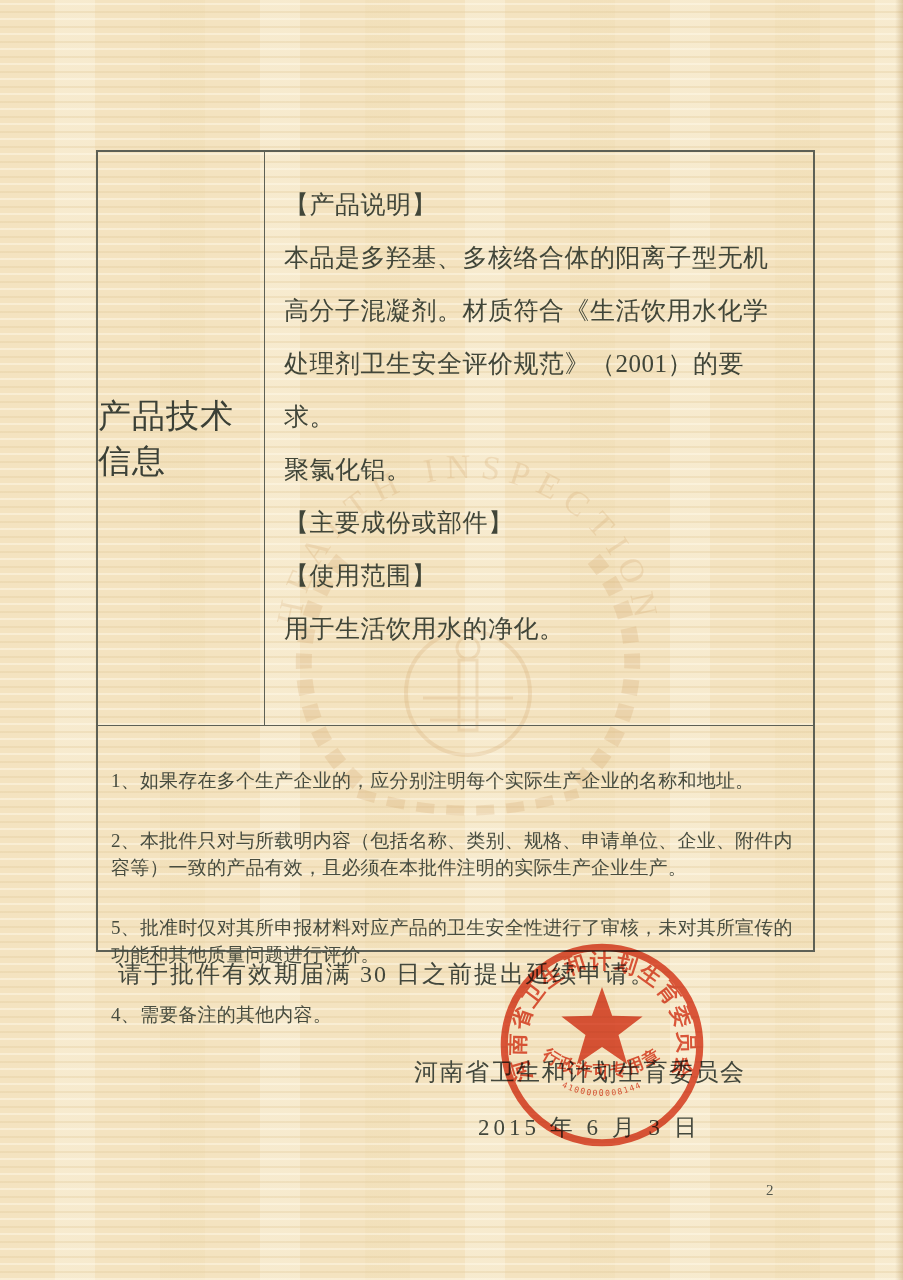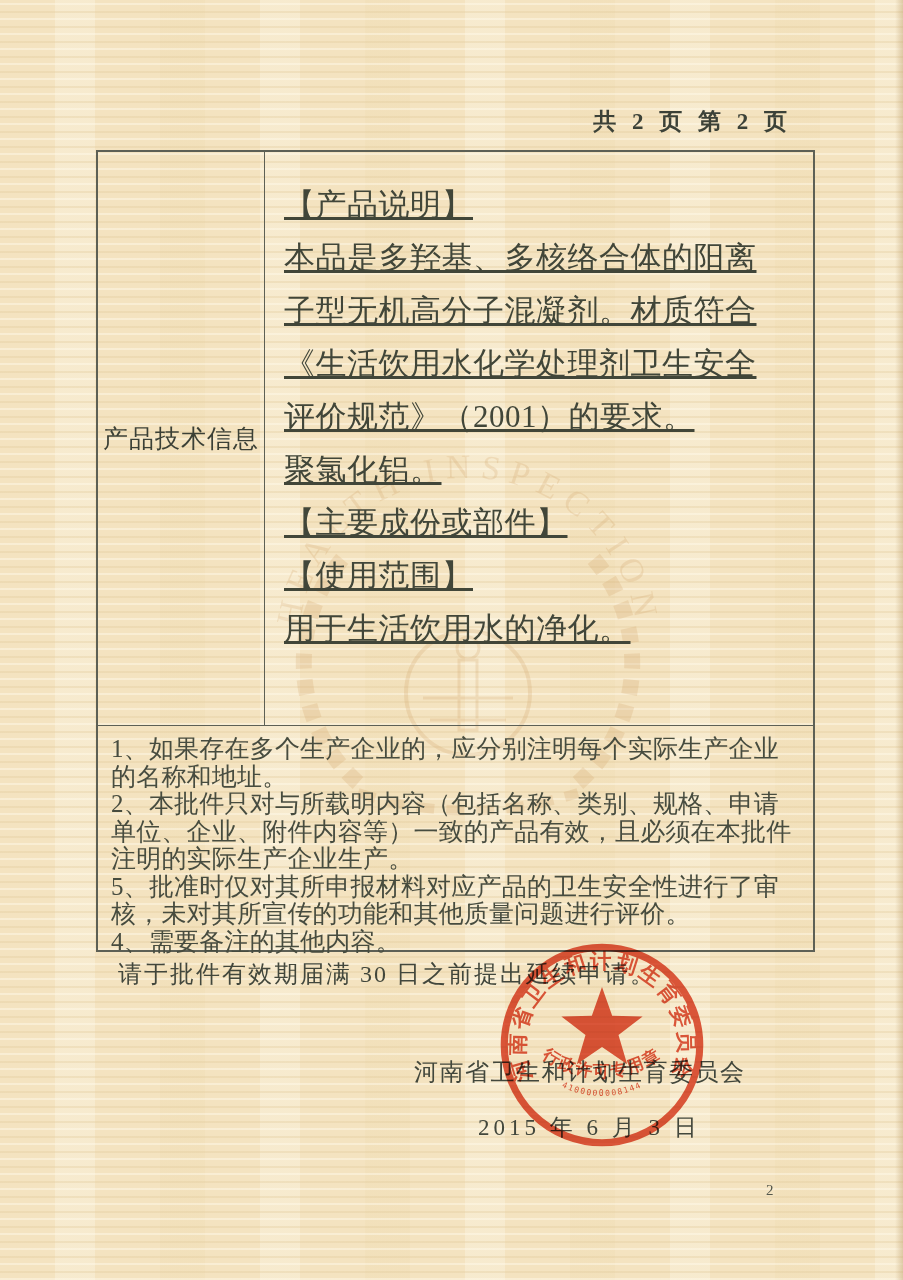--- a/index.html
+++ b/index.html
@@ -38,27 +38,27 @@
     box-sizing:border-box;
     background:rgba(255,255,255,0.0);
   }
   .row{display:flex;}
   .row1{height:573px;border-bottom:1.6px solid #5d6055;}
   .row2{height:224px;}
   .label-cell{
     width:166px;flex:0 0 166px;
     border-right:1.6px solid #5d6055;
     display:flex;align-items:center;justify-content:center;
-    font-size:25px;letter-spacing:1px;color:#3b4036;
+    font-size:33px;letter-spacing:1px;color:#3b4036;
   }
   .content-cell{flex:1;box-sizing:border-box;}
   .tech-content{padding:26px 26px 0 19px;}
-  .tline{font-size:31px;line-height:53px;letter-spacing:0.5px;color:#414639;text-decoration:underline;}
+  .tline{font-size:25px;line-height:53px;letter-spacing:0.5px;color:#414639;}
   .notes-content{padding:9px 14px 0 13px;}
-  .note{font-size:25px;line-height:27.5px;letter-spacing:0.2px;color:#474c3f;}
+  .note{font-size:19px;line-height:27.5px;letter-spacing:0.2px;color:#474c3f;margin-top:32px;}
   
   .notice{position:absolute;left:118px;top:958px;font-size:24px;letter-spacing:2px;color:#42473c;}
   .issuer{position:absolute;left:414px;top:1056px;font-size:24px;letter-spacing:1.5px;color:#42473c;}
   .date{position:absolute;left:478px;top:1112px;font-size:23px;letter-spacing:4px;color:#42473c;}
   .pagenum{position:absolute;left:766px;top:1182px;font-size:15px;color:#55584c;}
   
   .stamp{
     position:absolute;left:490px;top:933px;width:224px;height:224px;
     mix-blend-mode:multiply;opacity:0.9;
   }
@@ -88,21 +88,20 @@
       </g>
       <g>
         <circle cx="230" cy="295" r="62" stroke-width="4"></circle>
         <rect x="221" y="262" width="18" height="70" stroke-width="3"></rect>
         <circle cx="230" cy="250" r="11" stroke-width="3"></circle>
         <path d="M 185,300 H 275 M 192,322 H 268" stroke-width="3"></path>
       </g>
     </g>
   </svg>
 
-  <div class="hdr">共 2 页 第 2 页</div>
 
   <div class="doc-table">
     <div class="row row1">
       <div class="label-cell">产品技术信息</div>
       <div class="content-cell tech-content">
         <div class="tline">【产品说明】</div>
         <div class="tline">本品是多羟基、多核络合体的阳离子型无机高分子混凝剂。材质符合《生活饮用水化学处理剂卫生安全评价规范》（2001）的要求。</div>
         <div class="tline">聚氯化铝。</div>
         <div class="tline">【主要成份或部件】</div>
         <div class="tline">【使用范围】</div>

